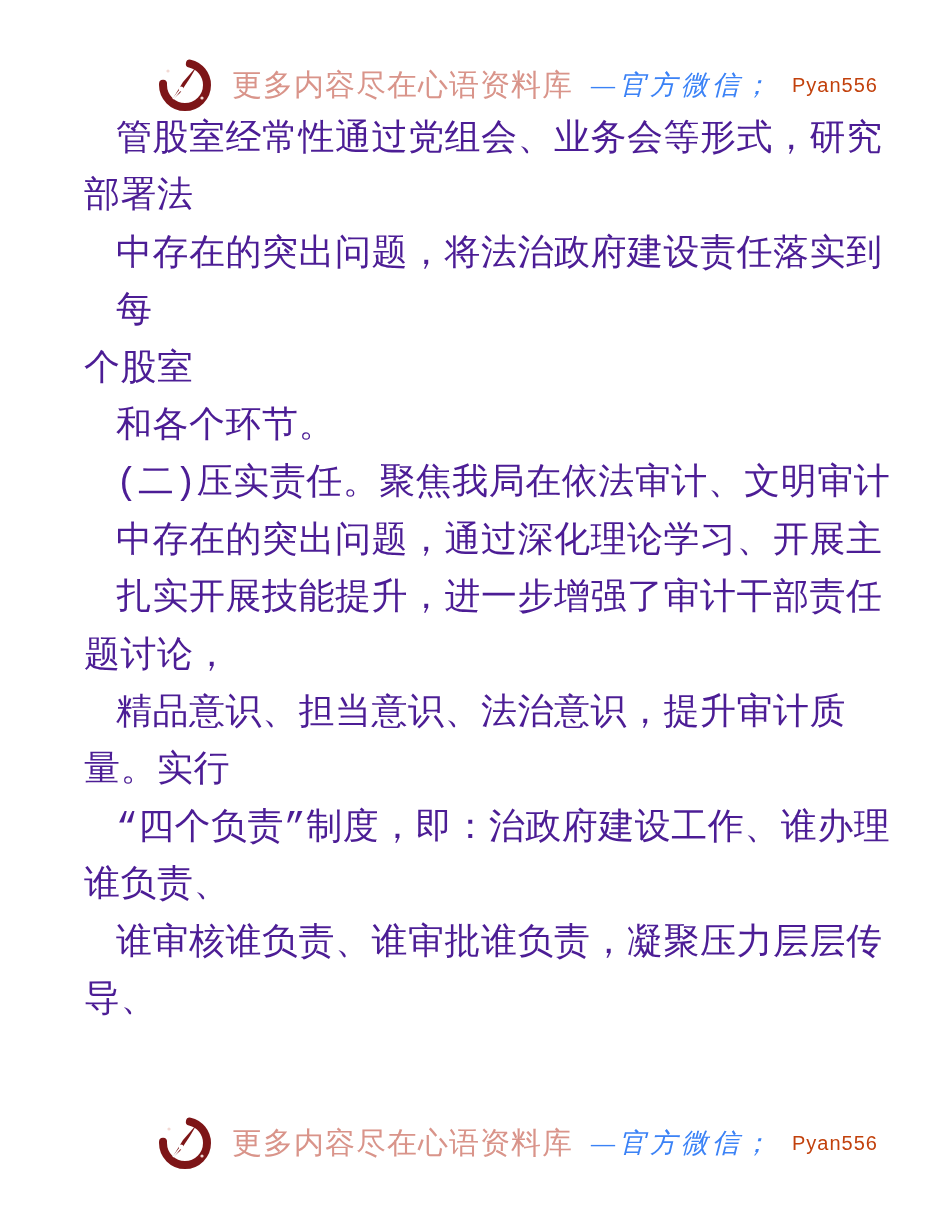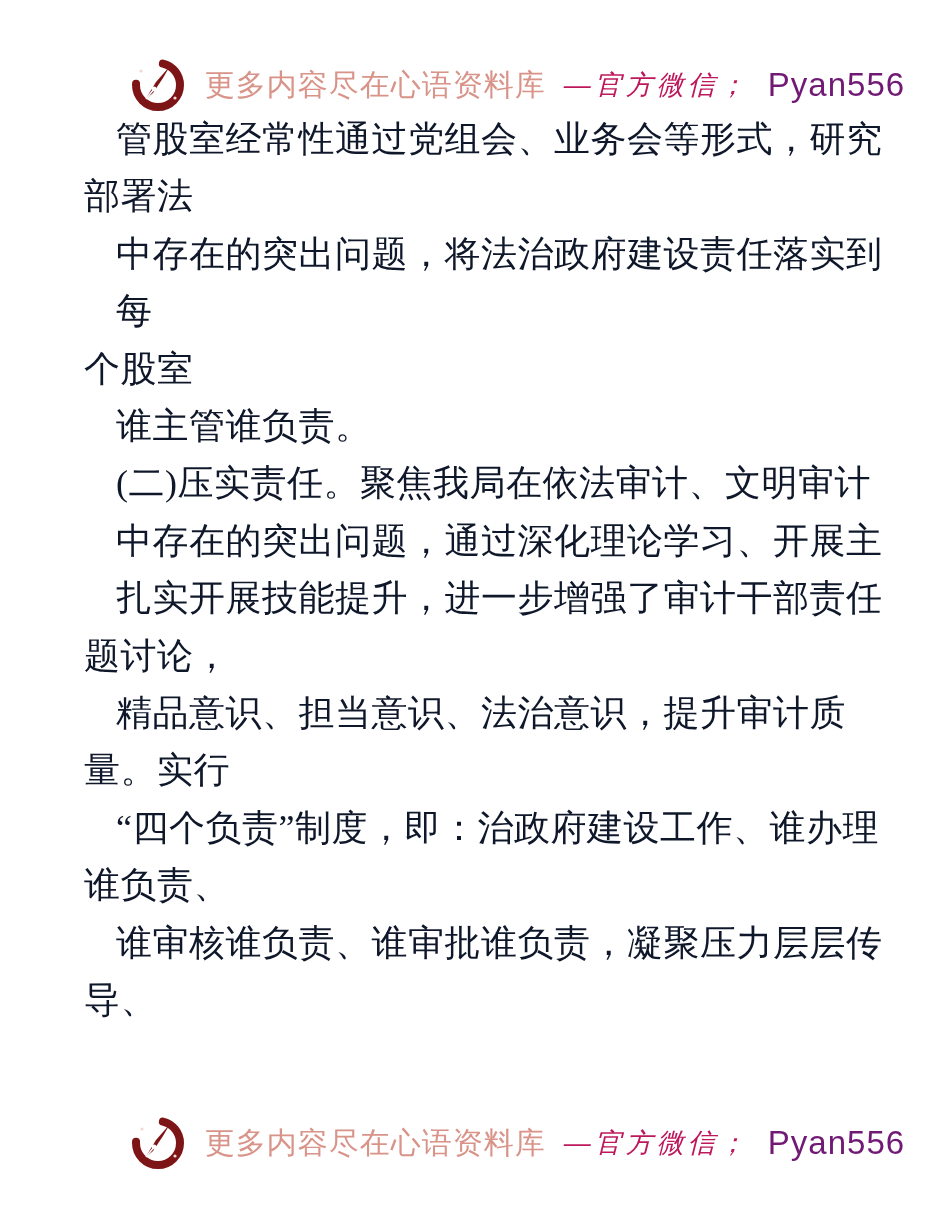--- a/index.html
+++ b/index.html
@@ -25,42 +25,42 @@
   .watermark.header { top: 58px; }
   .watermark.footer { top: 1116px; }
   .wm-logo { width: 54px; height: 54px; flex: 0 0 auto; margin-right: 2px; }
   .wm-brand {
     color: #d9948a;
     font-size: 30px;
     letter-spacing: 1px;
     font-family: "Liberation Serif", serif;
   }
   .wm-label {
-    color: #be185d;
+    color: #3b82f6;
     font-size: 27px;
     font-style: italic;
     letter-spacing: 4px;
-    font-family: Liberation Sans, sans-serif;
+    font-family: Liberation Serif, serif;
   }
   .wm-id {
-    color: #701a75;
-    font-size: 33px;
+    color: #c2410c;
+    font-size: 20px;
     letter-spacing: 1px;
     font-family: "Liberation Sans", sans-serif;
   }
   .content {
     position: absolute;
     top: 111px;
     left: 84px;
     right: 50px;
-    color: #0f172a;
+    color: #4c1d95;
     font-size: 36px;
     line-height: 57.4px;
     letter-spacing: 0.5px;
-    font-family: Liberation Serif, serif;
+    font-family: Liberation Mono, monospace;
   }
   .line { margin: 0; }
   .line.indent { padding-left: 32px; }
 </style>
 </head>
 <body>
 
 <div class="page">
 
   <div class="watermark header">
@@ -75,21 +75,21 @@
     <span class="wm-brand">更多内容尽在心语资料库</span>
     <span class="wm-label">—官方微信；</span>
     <span class="wm-id">Pyan556</span>
   </div>
 
   <div class="content">
     <p class="line indent">管股室经常性通过党组会、业务会等形式，研究</p>
     <p class="line">部署法</p>
     <p class="line indent">中存在的突出问题，将法治政府建设责任落实到每</p>
     <p class="line">个股室</p>
-    <p class="line indent">谁主管谁负责。</p>
+    <p class="line indent">和各个环节。</p>
     <p class="line indent">(二)压实责任。聚焦我局在依法审计、文明审计</p>
     <p class="line indent">中存在的突出问题，通过深化理论学习、开展主</p>
     <p class="line indent">扎实开展技能提升，进一步增强了审计干部责任</p>
     <p class="line">题讨论，</p>
     <p class="line indent">精品意识、担当意识、法治意识，提升审计质</p>
     <p class="line">量。实行</p>
     <p class="line indent">“四个负责”制度，即：治政府建设工作、谁办理</p>
     <p class="line">谁负责、</p>
     <p class="line indent">谁审核谁负责、谁审批谁负责，凝聚压力层层传</p>
     <p class="line">导、</p>

